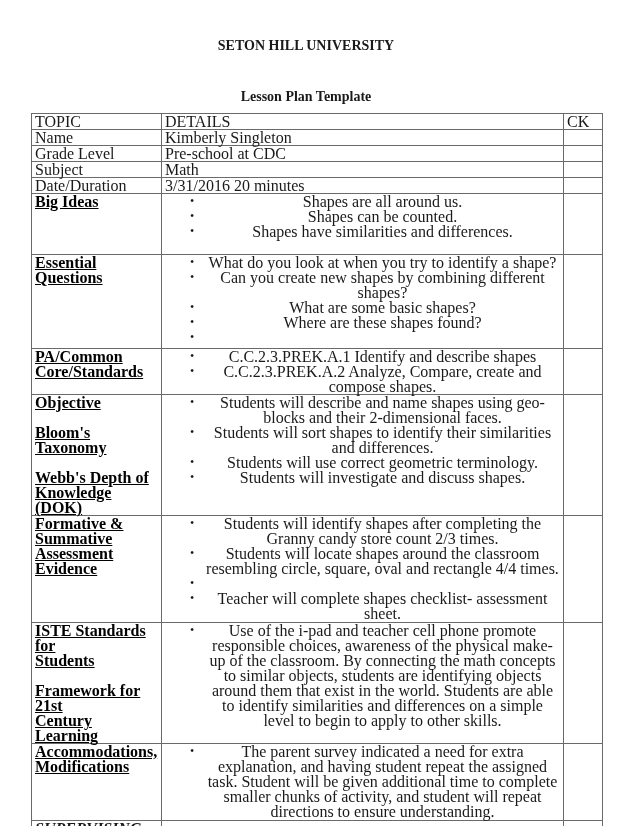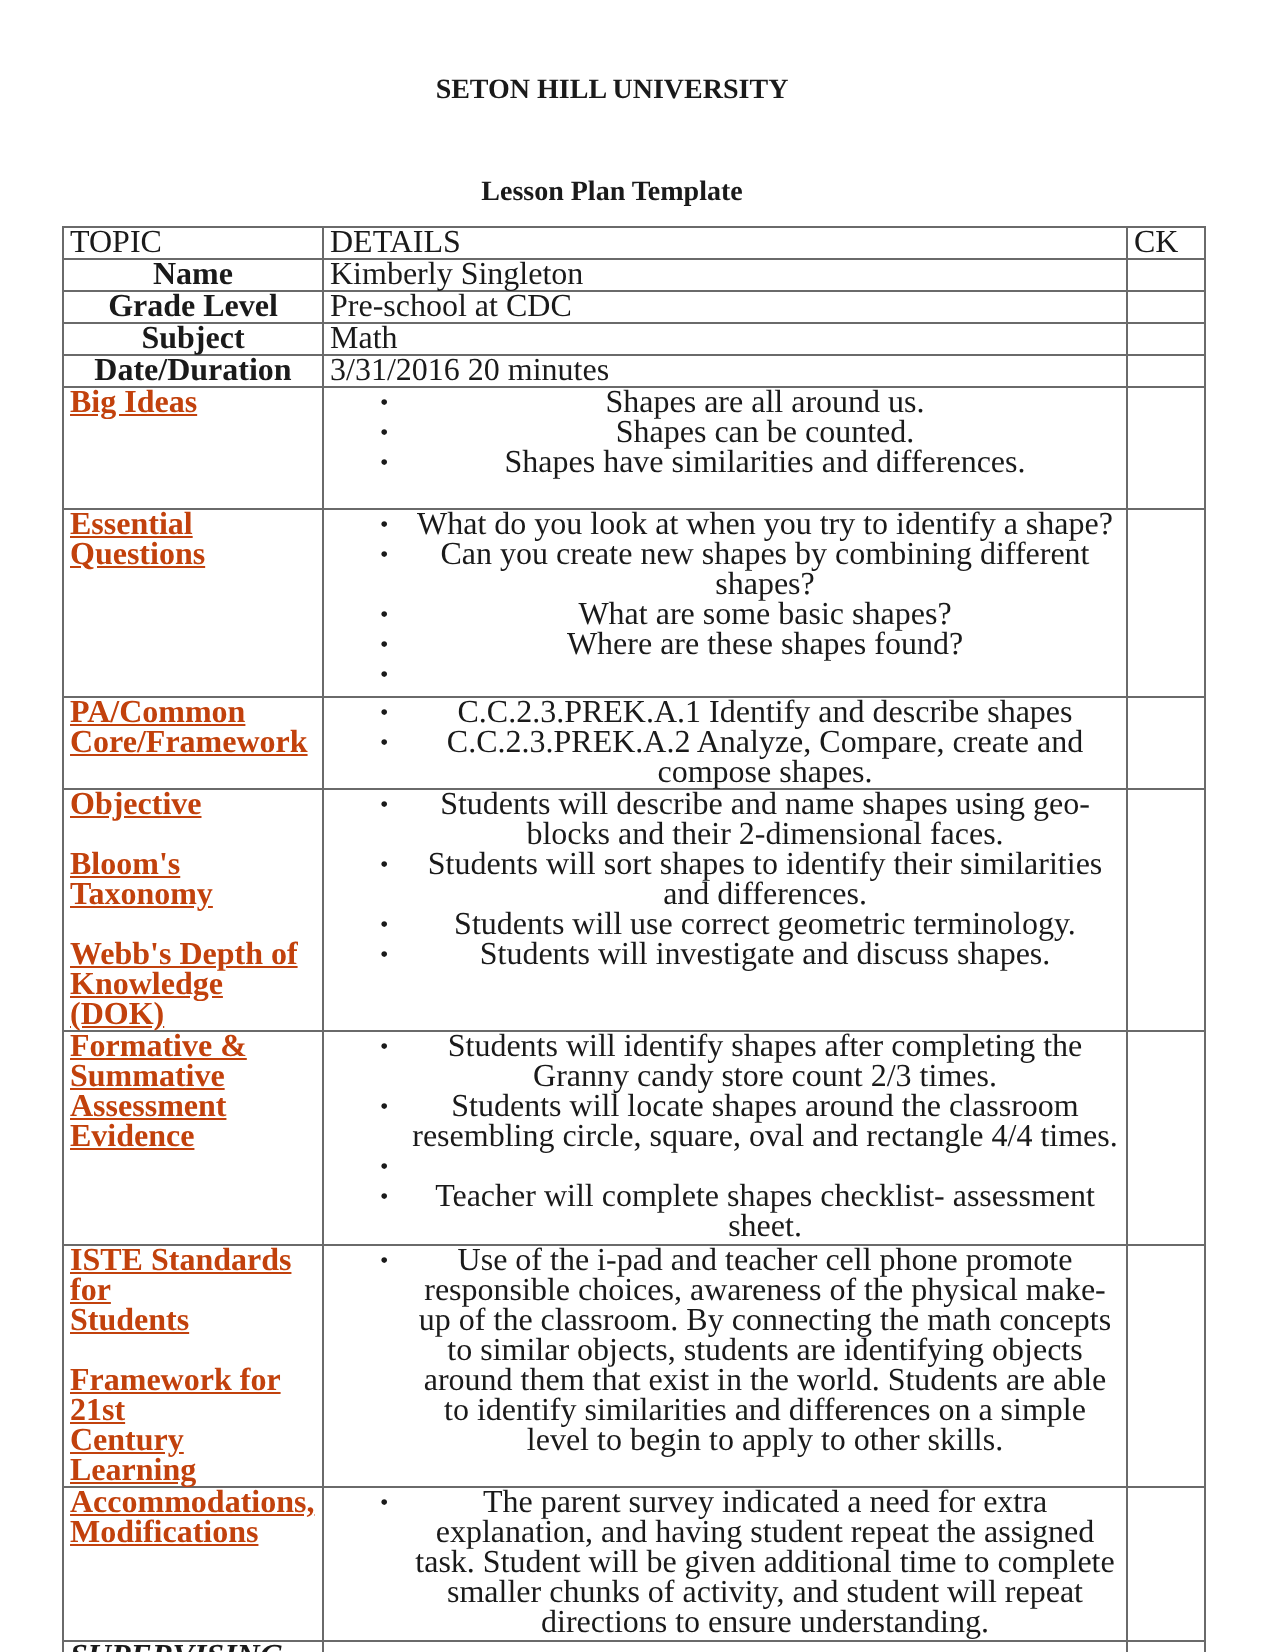--- a/index.html
+++ b/index.html
@@ -10,22 +10,22 @@
   .title.t1 { top: 38px; }
   .title.t2 { top: 54px; margin-top: 35px; }
   table { position: absolute; left: 31px; top: 71px; width: 571px;
           border-collapse: collapse; table-layout: fixed; font-size: 16px; margin-top: 42px; }
   td { border: 1px solid #6a6a6a; vertical-align: top; padding: 0 3px;
        line-height: 15px; }
   col.c1 { width: 130px; }
   col.c2 { width: 402px; }
   col.c3 { width: 39px; }
   .hdr td { font-weight: normal; height: 15px; }
-  .bold { font-weight: bold; text-align: center; }
-  .link { color: #c2410c; text-decoration: underline; font-weight: bold; }
+  .bold { font-weight: normal; }
+  .link { color: #000000; text-decoration: underline; font-weight: bold; }
   .sig { font-weight: bold; font-style: italic; }
   ul { margin: 0; padding: 0 0 0 40px; list-style: none; text-align: center; }
   li { position: relative; }
   li::before { content: "\2022"; position: absolute; left: -15px; top: 0; font-size: 12px; }
   .gap { height: 15px; }
   .h15 { height: 15px; }
 </style>
 </head>
 <body>
 
@@ -89,21 +89,21 @@
         <li>Where are these shapes found?</li>
         <li class="h15"></li>
       </ul>
     </td>
     <td></td>
   </tr>
 
   <tr style="height:46px">
     <td>
       <span class="link">PA/Common</span><br>
-      <span class="link">Core/Framework</span>
+      <span class="link">Core/Standards</span>
     </td>
     <td>
       <ul>
         <li>C.C.2.3.PREK.A.1  Identify and describe shapes</li>
         <li>C.C.2.3.PREK.A.2   Analyze, Compare, create and compose shapes.</li>
       </ul>
     </td>
     <td></td>
   </tr>
 

